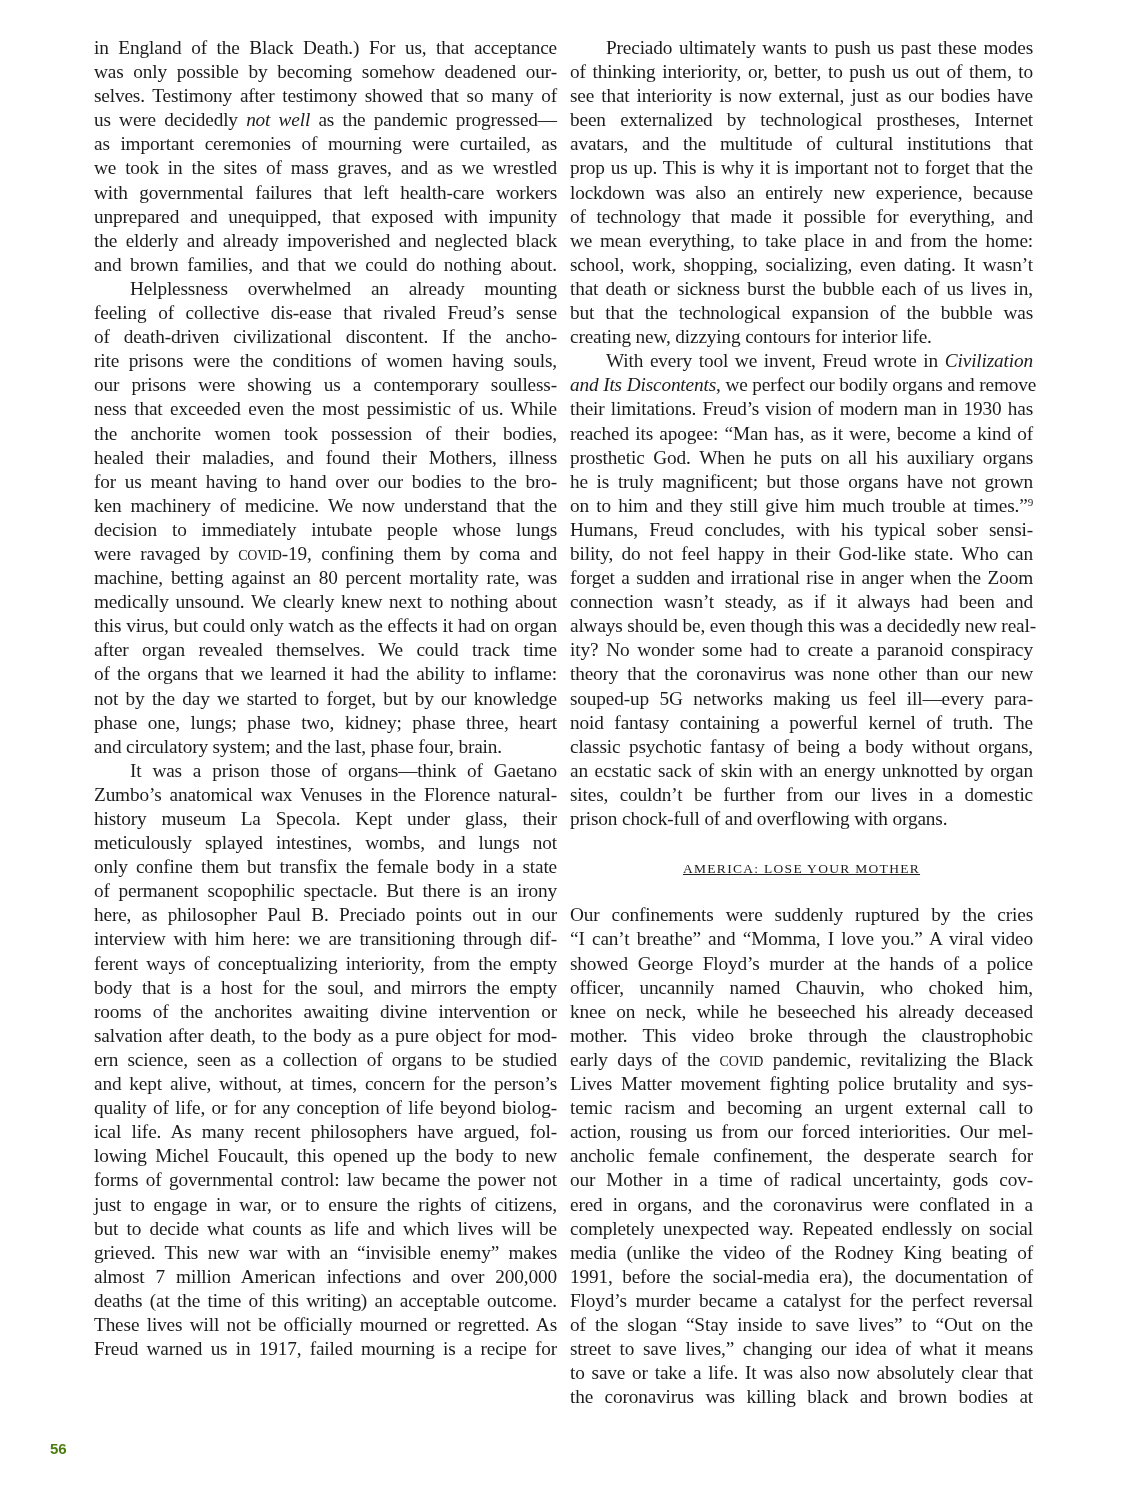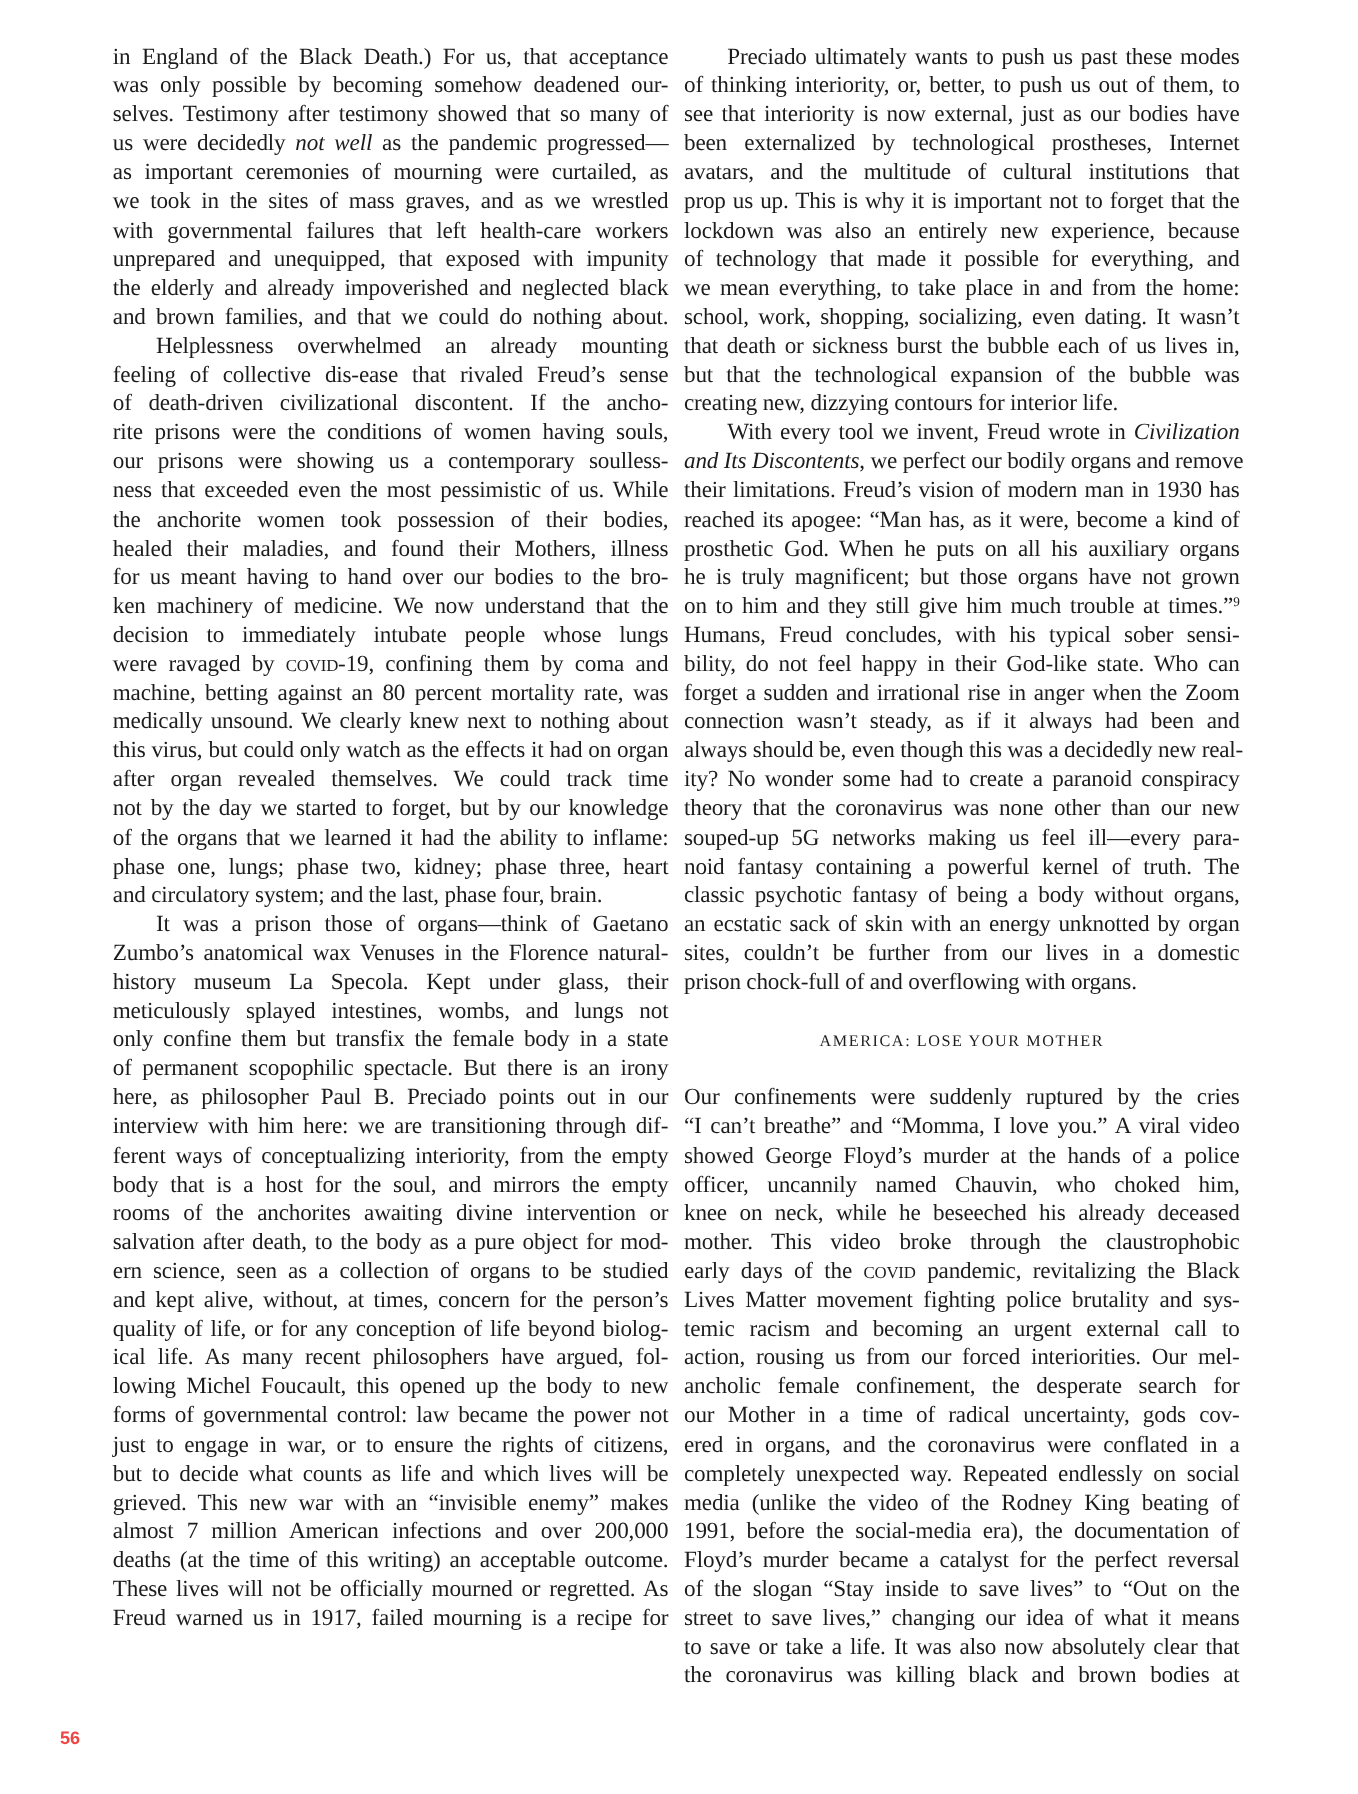--- a/index.html
+++ b/index.html
@@ -5,28 +5,28 @@
   html, body { margin: 0; padding: 0; background: #ffffff; }
   body { width: 1132px; height: 1495px; position: relative; overflow: hidden;
          font-family: "Liberation Serif", "DejaVu Serif", serif; color: #1c1c1c; }
   .col { position: absolute; top: 36px; width: 463px; margin-left: 44px; }
   #col-left { left: 50px; }
   #col-right { left: 526px; }
   .line { display: block; height: 24.1px; line-height: 24.1px; font-size: 19.3px;
           text-align: justify; text-align-last: justify; white-space: nowrap; overflow: visible; letter-spacing: -0.15px; }
   .line.last { text-align-last: left; }
   .line.indent { padding-left: 36px; }
-  .line.center { text-align: center; text-align-last: center; }
+  .line.center { text-align: center; text-align-last: center; text-decoration: underline; }
   .line.blank { }
   .heading { font-size: 13.5px; letter-spacing: 1.3px; }
   em { font-style: italic; }
   sup { font-size: 11px; line-height: 0; vertical-align: 6px; }
   .sc { font-variant: small-caps; }
   #page-number { position: absolute; left: 50px; top: 1440px; font-family: "Liberation Sans", "DejaVu Sans", sans-serif;
-                 font-weight: bold; font-size: 15px; color: #ef4444; }
+                 font-weight: bold; font-size: 15px; color: #4d7c0f; }
 </style>
 </head>
 <body>
 
 <div id="col-left" class="col">
     <span class="line">in England of the Black Death.) For us, that acceptance</span>
     <span class="line">was only possible by becoming somehow deadened our-</span>
     <span class="line">selves. Testimony after testimony showed that so many of</span>
     <span class="line">us were decidedly <em>not well</em> as the pandemic progressed—</span>
     <span class="line">as important ceremonies of mourning were curtailed, as</span>
@@ -44,22 +44,22 @@
     <span class="line">the anchorite women took possession of their bodies,</span>
     <span class="line">healed their maladies, and found their Mothers, illness</span>
     <span class="line">for us meant having to hand over our bodies to the bro-</span>
     <span class="line">ken machinery of medicine. We now understand that the</span>
     <span class="line">decision to immediately intubate people whose lungs</span>
     <span class="line">were ravaged by <span class="sc">covid</span>-19, confining them by coma and</span>
     <span class="line">machine, betting against an 80 percent mortality rate, was</span>
     <span class="line">medically unsound. We clearly knew next to nothing about</span>
     <span class="line">this virus, but could only watch as the effects it had on organ</span>
     <span class="line">after organ revealed themselves. We could track time</span>
+    <span class="line">of the organs that we learned it had the ability to inflame:</span>
     <span class="line">not by the day we started to forget, but by our knowledge</span>
-    <span class="line">of the organs that we learned it had the ability to inflame:</span>
     <span class="line">phase one, lungs; phase two, kidney; phase three, heart</span>
     <span class="line last">and circulatory system; and the last, phase four, brain.</span>
     <span class="line indent">It was a prison those of organs—think of Gaetano</span>
     <span class="line">Zumbo’s anatomical wax Venuses in the Florence natural-</span>
     <span class="line">history museum La Specola. Kept under glass, their</span>
     <span class="line">meticulously splayed intestines, wombs, and lungs not</span>
     <span class="line">only confine them but transfix the female body in a state</span>
     <span class="line">of permanent scopophilic spectacle. But there is an irony</span>
     <span class="line">here, as philosopher Paul B. Preciado points out in our</span>
     <span class="line">interview with him here: we are transitioning through dif-</span>

